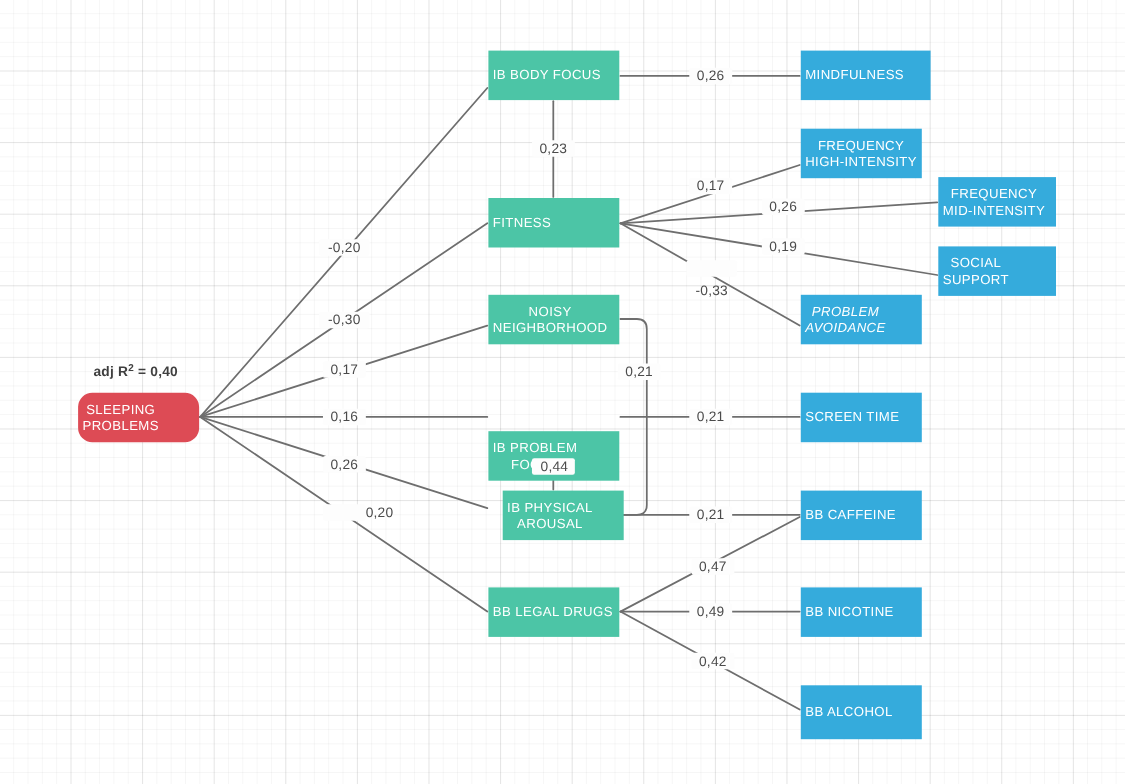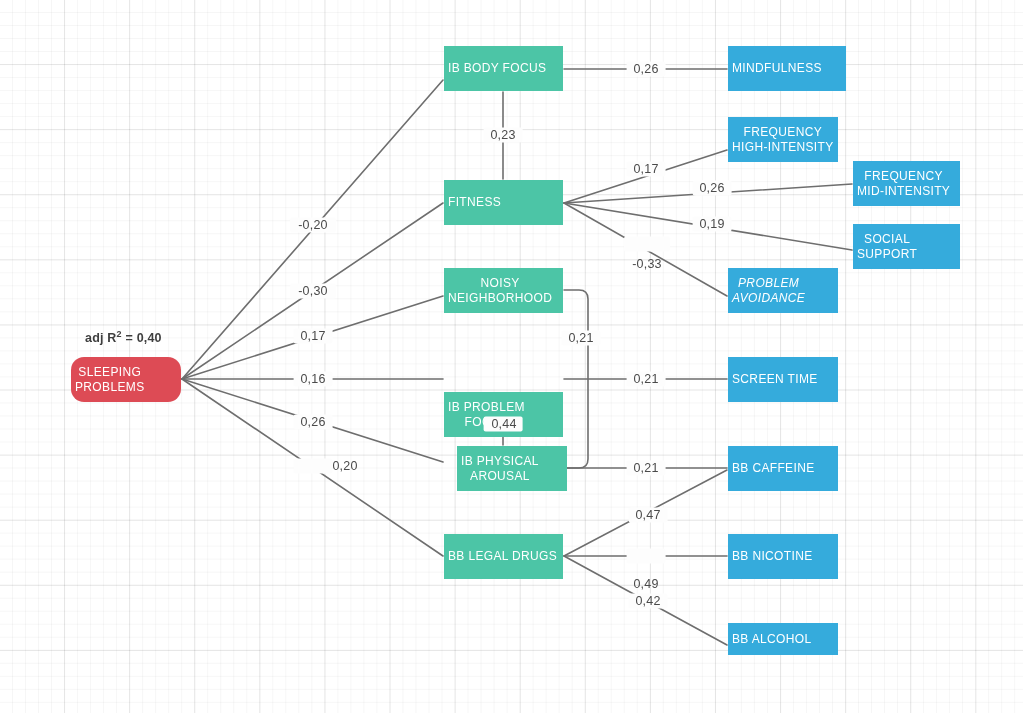--- a/index.html
+++ b/index.html
@@ -142,21 +142,21 @@
       </div>
       <div class="node blue" style="left: 728px; top: 357px; width: 110px; height: 45px;">
         <span>SCREEN TIME</span>
       </div>
       <div class="node blue" style="left: 728px; top: 446px; width: 110px; height: 45px;">
         <span>BB CAFFEINE</span>
       </div>
       <div class="node blue" style="left: 728px; top: 534px; width: 110px; height: 45px;">
         <span>BB NICOTINE</span>
       </div>
-      <div class="node blue" style="left: 728px; top: 623px; width: 110px; height: 32px;">
+      <div class="node blue" style="left: 728px; top: 623px; width: 110px; height: 49px;">
         <span>BB ALCOHOL</span>
       </div>
     </div>
 
   <div id="labels-layer">
       <div class="elabel-bg" style="left: 313px; top: 225px; width: 46px; height: 15px;"></div>
       <div class="edge-label" style="left: 313px; top: 225px;">-0,20</div>
       <div class="elabel-bg" style="left: 313px; top: 291px; width: 46px; height: 15px;"></div>
       <div class="edge-label" style="left: 313px; top: 291px;">-0,30</div>
       <div class="elabel-bg" style="left: 313px; top: 336px; width: 38.8px; height: 15px;"></div>
@@ -183,20 +183,20 @@
       <div class="edge-label" style="left: 581px; top: 338px;">0,21</div>
       <div class="elabel-bg" style="left: 646px; top: 379px; width: 38.8px; height: 15px;"></div>
       <div class="edge-label" style="left: 646px; top: 379px;">0,21</div>
       <div class="elabel-bg" style="left: 503px; top: 424px; width: 38.8px; height: 15px;"></div>
       <div class="edge-label" style="left: 474px; top: 424px; margin-left: 30px;">0,44</div>
       <div class="elabel-bg" style="left: 646px; top: 468px; width: 38.8px; height: 15px;"></div>
       <div class="edge-label" style="left: 646px; top: 468px;">0,21</div>
       <div class="elabel-bg" style="left: 648px; top: 515px; width: 38.8px; height: 15px;"></div>
       <div class="edge-label" style="left: 648px; top: 515px;">0,47</div>
       <div class="elabel-bg" style="left: 646px; top: 556px; width: 38.8px; height: 15px;"></div>
-      <div class="edge-label" style="left: 646px; top: 584px;">0,49</div>
+      <div class="edge-label" style="left: 646px; top: 556px;">0,49</div>
       <div class="elabel-bg" style="left: 648px; top: 601px; width: 38.8px; height: 15px;"></div>
       <div class="edge-label" style="left: 648px; top: 601px;">0,42</div>
     </div>
 
   <div class="r2-label" id="r2" style="left: 85px; top: 329px;">adj R<sup>2</sup> = 0,40</div>
 
 </div>
 
 </body></html>

